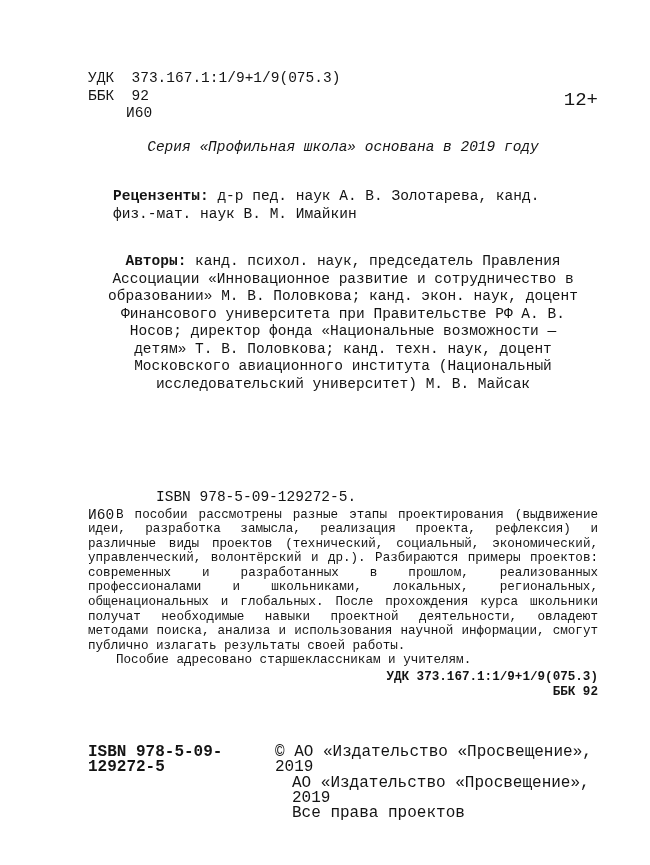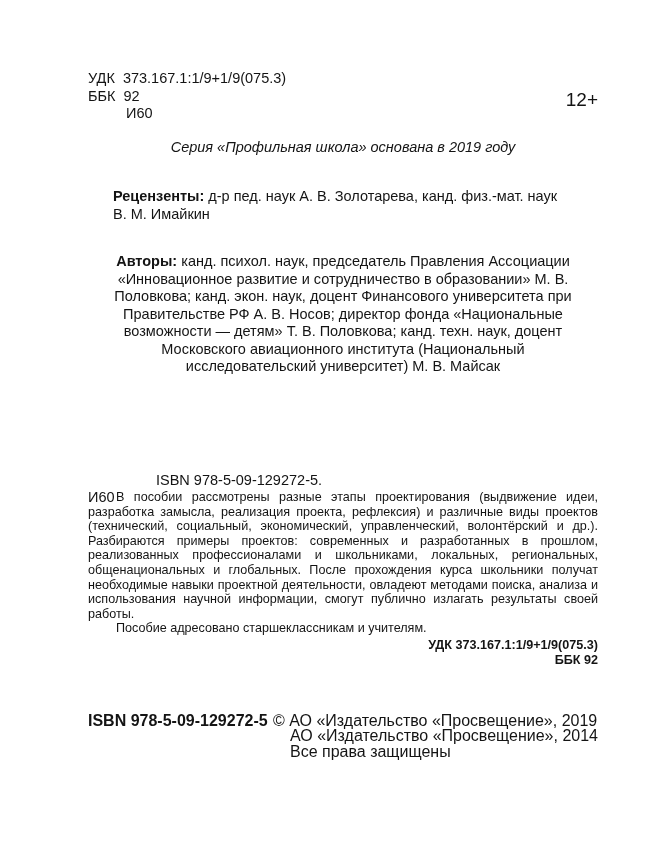--- a/index.html
+++ b/index.html
@@ -4,21 +4,21 @@
 <style>
   html, body { margin: 0; padding: 0; background: #e8e8e8; }
   .page {
     position: relative;
     width: 650px;
     height: 865px;
     margin: 0 auto;
     background: #ffffff;
     box-sizing: border-box;
     padding: 70px 52px 0 88px;
-    font-family: Liberation Sans, sans-serif;
+    font-family: Liberation Mono, monospace;
     font-size: 14.5px;
     line-height: 17.5px;
     color: #141414;
     overflow: hidden;
   }
   .header-row { display: flex; justify-content: space-between; align-items: flex-start; }
   .codes div { white-space: pre; }
   .code-indent { margin-left: 38px; }
   .age { font-size: 19px; line-height: 24px; margin-top: 18px; }
   .series { text-align: center; font-style: italic; margin-top: 16px; }
@@ -67,18 +67,18 @@
     <div class="udk-right">
       <div>УДК 373.167.1:1/9+1/9(075.3)</div>
       <div>ББК 92</div>
     </div>
   </div>
 
   <div class="footer-row">
     <div class="isbn-bottom">ISBN 978-5-09-129272-5</div>
     <div class="copyright">
       <div>©  АО «Издательство «Просвещение», 2019</div>
-      <div class="indent">АО «Издательство «Просвещение», 2014</div>
-      <div class="indent">Все права защищены</div>
+      <div class="indent">АО «Издательство «Просвещение», 2019</div>
+      <div class="indent">Все права проектов</div>
     </div>
   </div>
 
 </div>
 
 </body></html>

